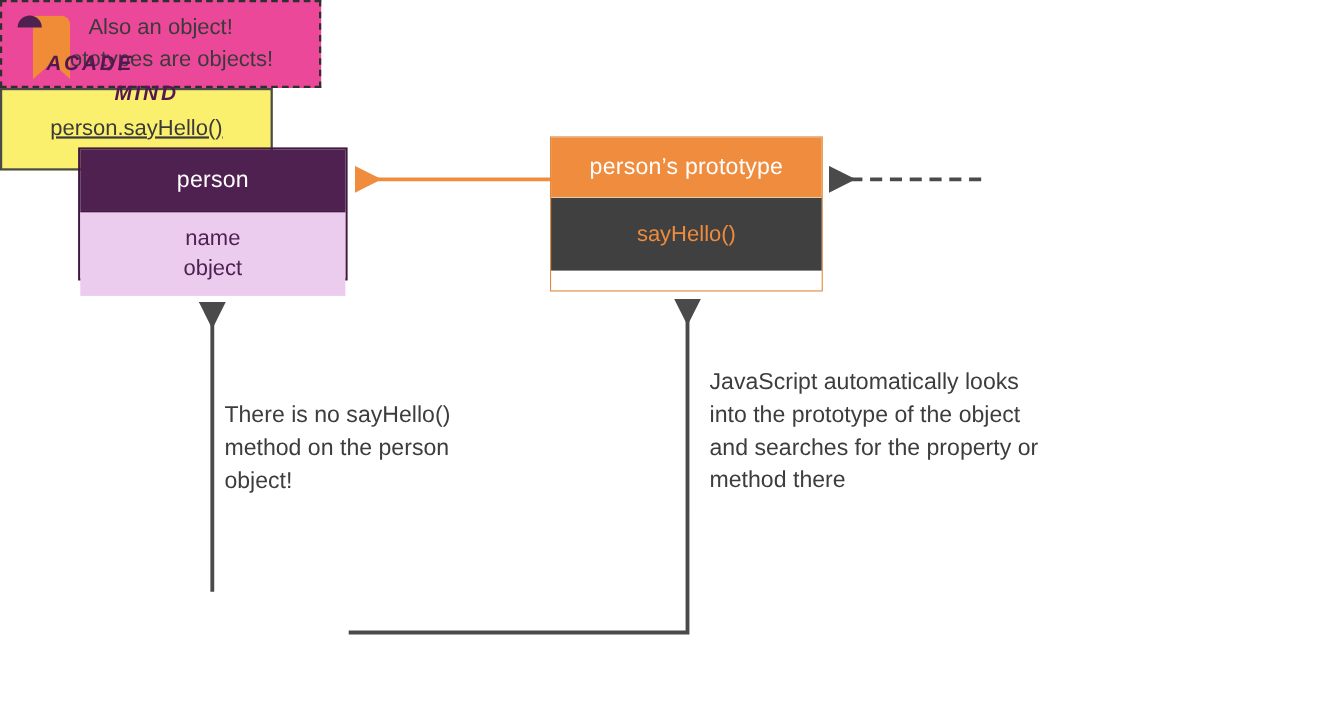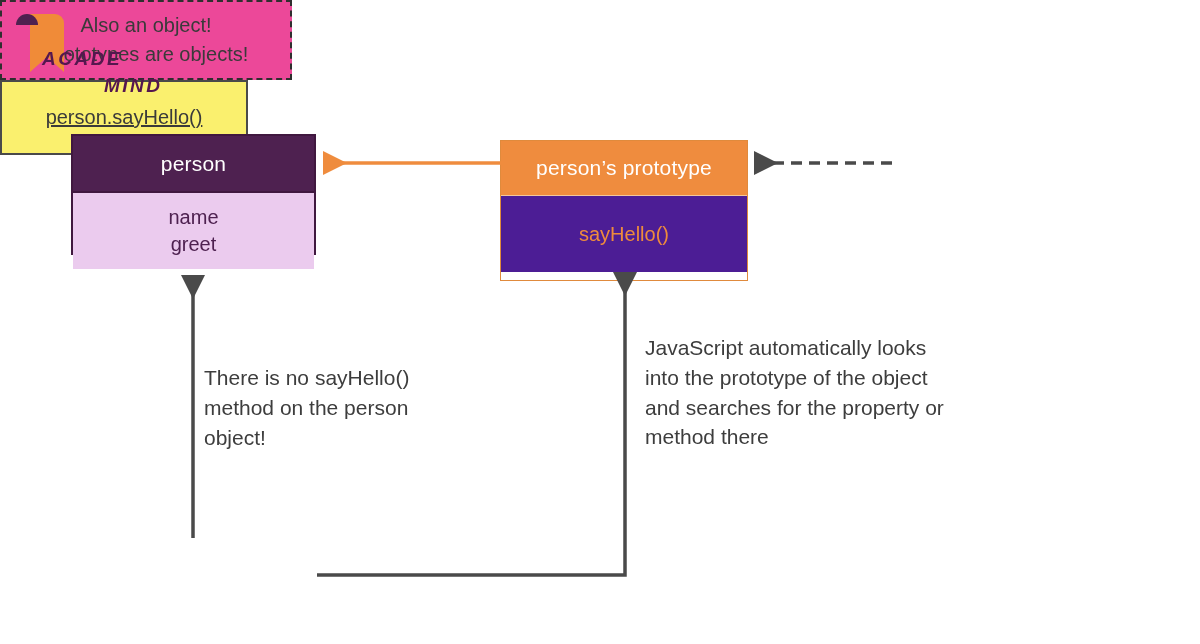--- a/index.html
+++ b/index.html
@@ -59,24 +59,24 @@
   }
 
   
   #person-box { left: 71px; top: 134px; width: 245px; height: 121px;
                 border: 2px solid #40183F; }
   #person-box .box-head { height: 55px; background: #4E2150; }
   #person-box .box-body { height: 78px; background: #EBCBEE; color: #4E2150;
                           border-top: 2px solid #40183F; }
 
   
-  #proto-box { left: 500px; top: 140px; width: 248px; height: 141px;
+  #proto-box { left: 500px; top: 124px; width: 248px; height: 141px;
                border: 1px solid #E08A3C; }
   #proto-box .box-head { height: 54px; background: #EF8C3E; }
-  #proto-box .box-body { height: 77px; background: #4c1d95; color: #EE8B3C;
+  #proto-box .box-body { height: 67px; background: #404040; color: #EE8B3C;
                          border-top: 1px solid #F3C79C; }
 
   
   #note-box {
     left: 889px; top: 124px; width: 292px; height: 80px;
     background: #ec4899; border: 2px dashed #2f2f2f;
     display: flex; flex-direction: column; align-items: center; justify-content: center;
     color: #3a3a3a; font-size: 20px; line-height: 1.45;
   }
 
@@ -116,21 +116,21 @@
     <span class="logo-dot"></span>
     <span class="logo-word logo-acade">ACADE</span>
     <span class="logo-word logo-mind">MIND</span>
   </div>
 
 
   <div class="box" id="person-box">
     <div class="box-head">person</div>
     <div class="box-body">
       <span>name</span>
-      <span>greet</span>
+      <span>object</span>
     </div>
   </div>
 
   <div class="box" id="proto-box">
     <div class="box-head">person’s prototype</div>
     <div class="box-body">
       <span>sayHello()</span>
     </div>
   </div>
 

